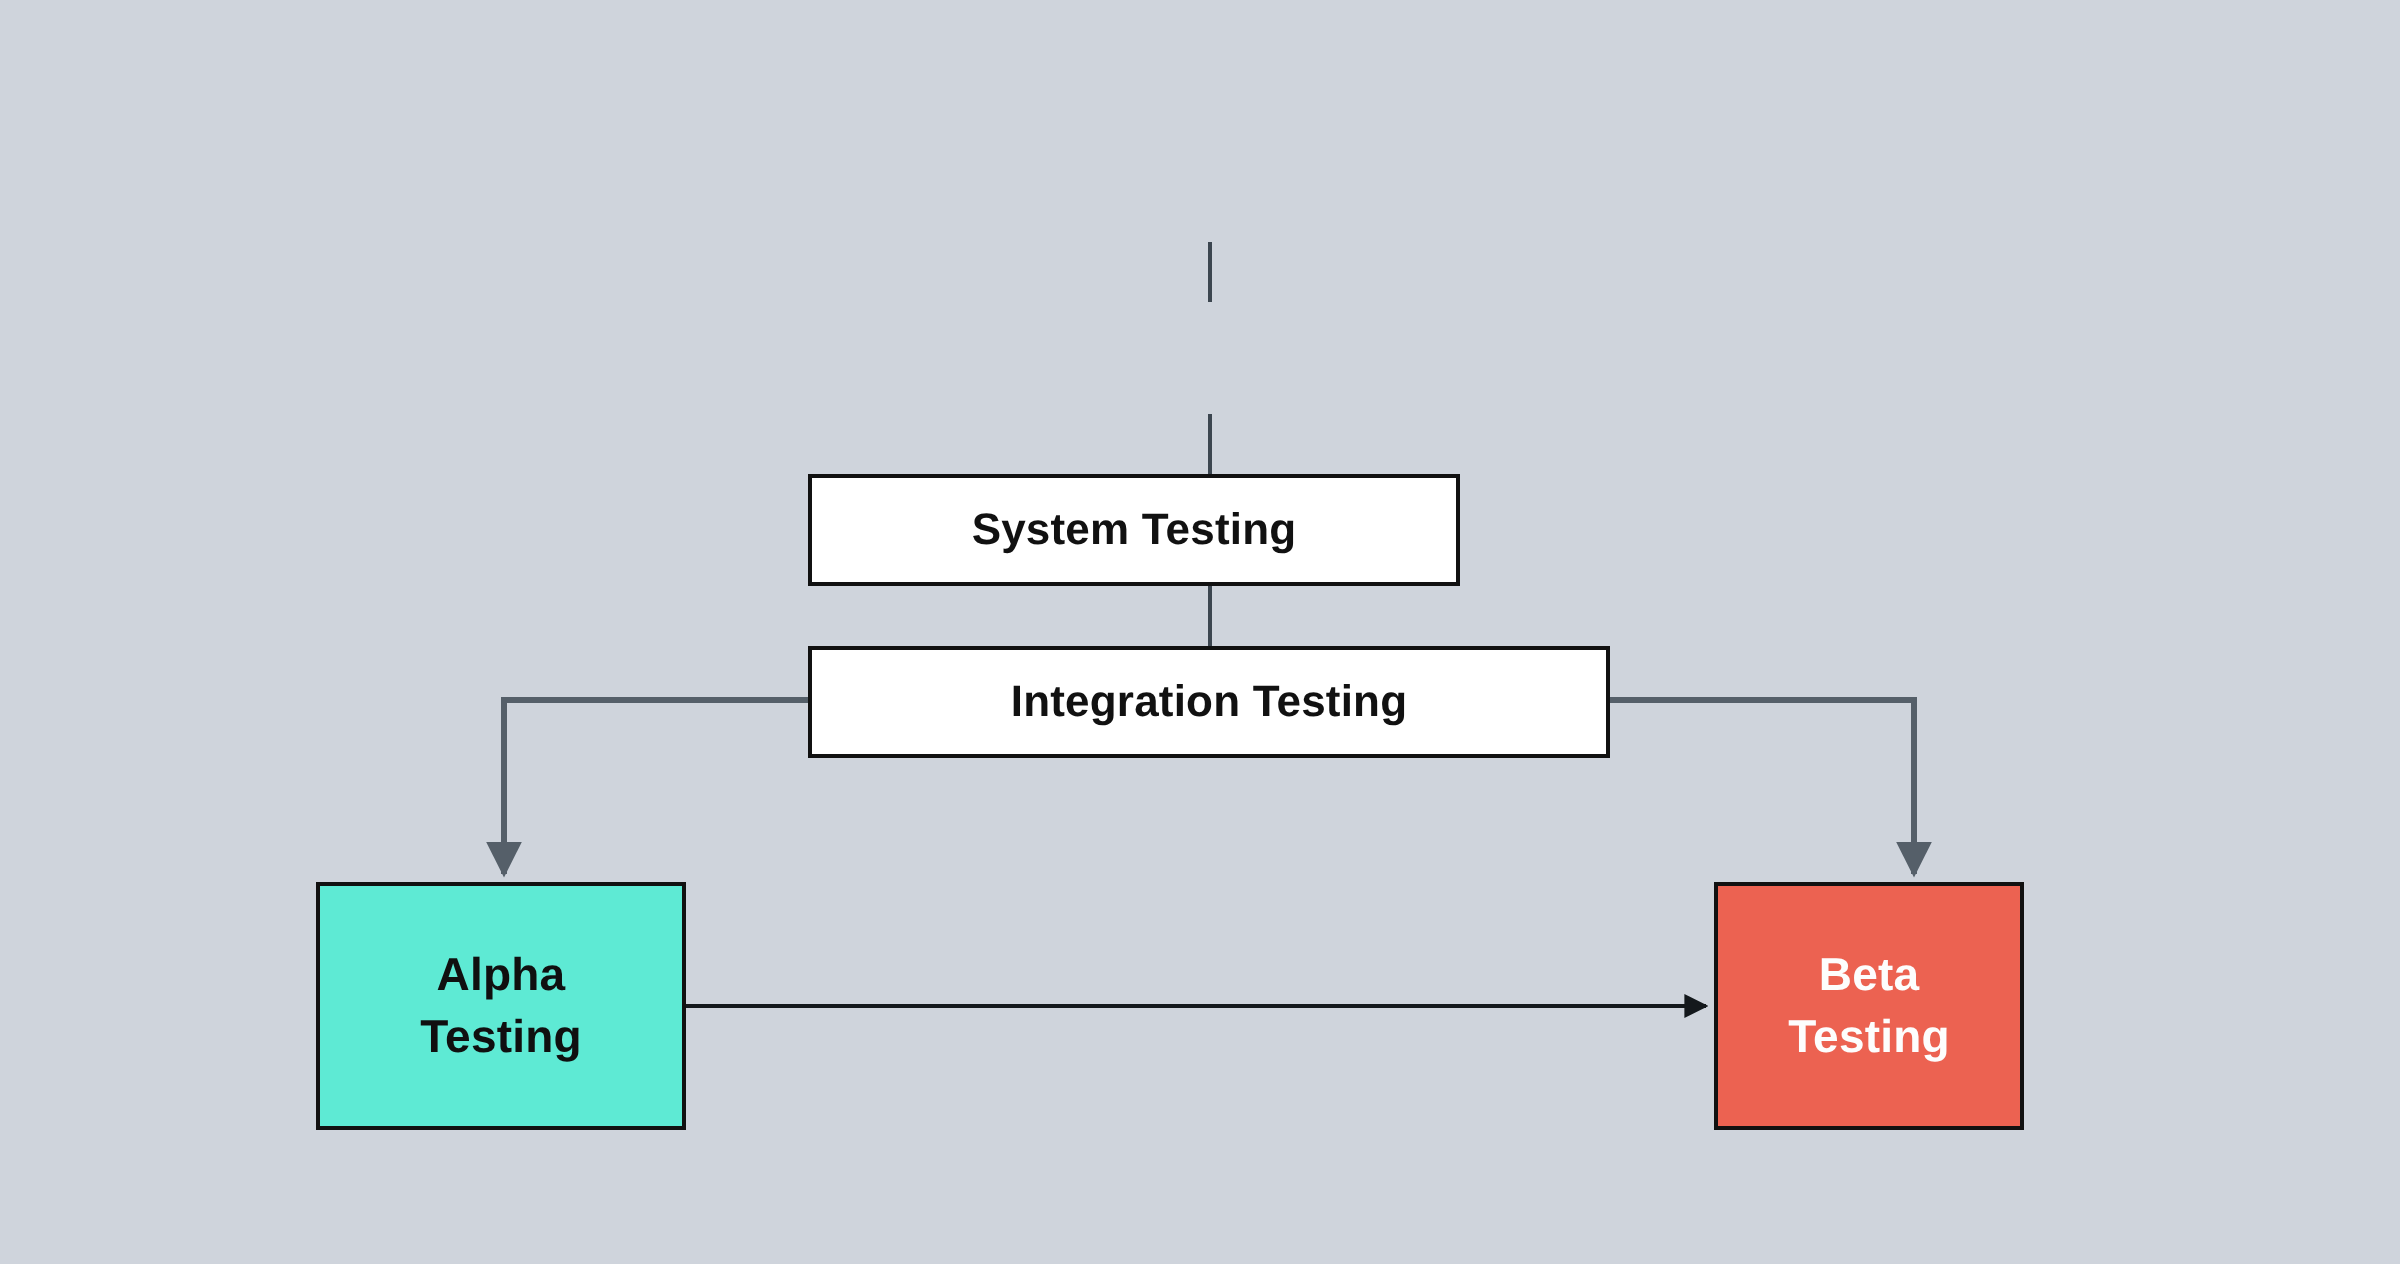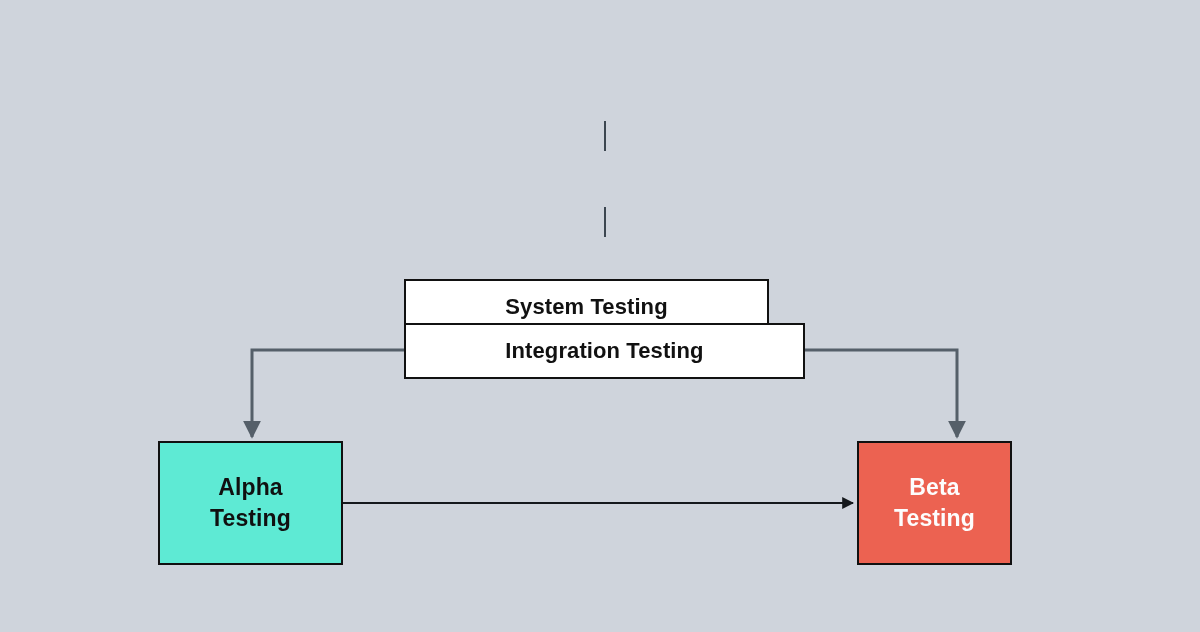--- a/index.html
+++ b/index.html
@@ -56,21 +56,21 @@
     color: #fdfdfd;
     font-size: 23px;
   }
   .node .label {
     display: block;
     padding: 0 8px;
   }
   
   #node-unit        { left: 404px; top: 65px;  width: 401px; height: 56px; }
   #node-integration { left: 404px; top: 151px; width: 401px; height: 56px; }
-  #node-system      { left: 404px; top: 237px; width: 365px; height: 56px; margin-top: 42px; }
+  #node-system      { left: 404px; top: 237px; width: 326px; height: 56px; }
   #node-acceptance  { left: 404px; top: 323px; width: 401px; height: 56px; }
   #node-alpha       { left: 158px; top: 441px; width: 185px; height: 124px; }
   #node-beta        { left: 857px; top: 441px; width: 155px; height: 124px; }
 </style>
 </head>
 <body>
 
 <div id="canvas">
 
   <svg id="connectors" viewBox="0 0 1200 632" xmlns="http://www.w3.org/2000/svg">

